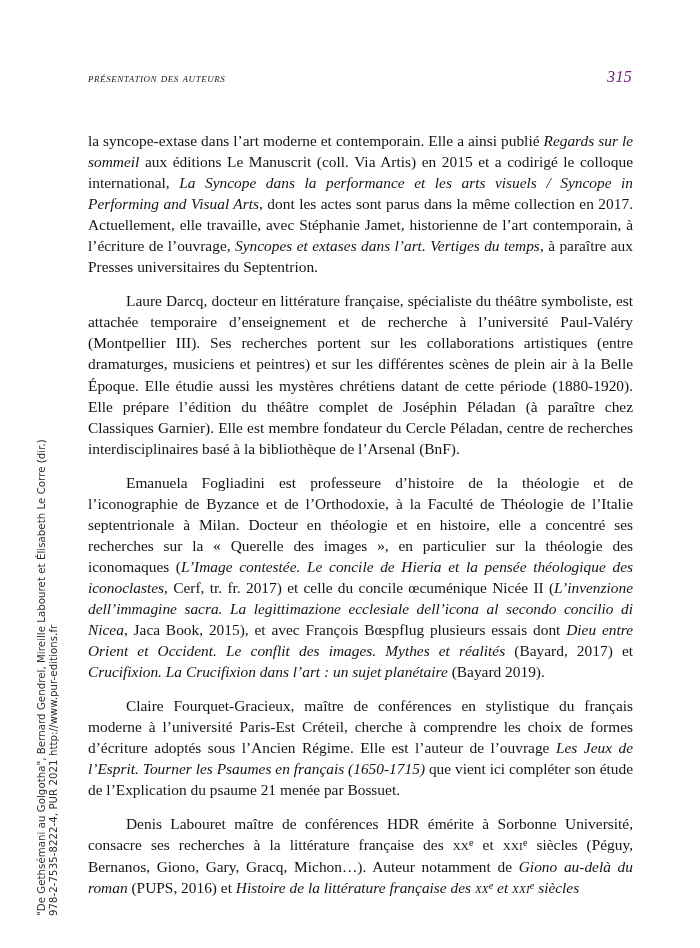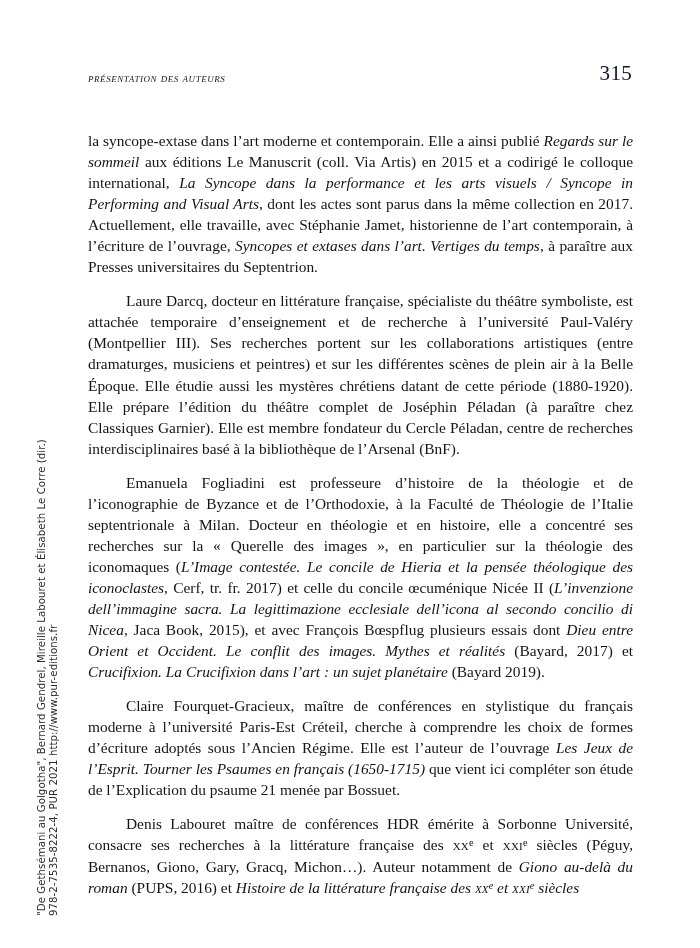--- a/index.html
+++ b/index.html
@@ -38,23 +38,24 @@
     font-style: italic;
     font-size: 12.4px;
     letter-spacing: 0.55px;
     font-variant: small-caps;
     text-transform: lowercase;
     color: #1a1a1a;
     white-space: nowrap;
   }
   .running-head-folio {
     font-family: "Liberation Serif", "DejaVu Serif", serif;
-    font-size: 21px;
-    color: #0f172a;
+    font-size: 16px;
+    color: #701a75;
     letter-spacing: 0.3px;
+    font-style: italic;
   }
 
   
   .textblock {
     position: absolute;
     left: 88px;
     top: 130px;
     width: 545px;
     font-size: 15.4px;
     line-height: 21.05px;

